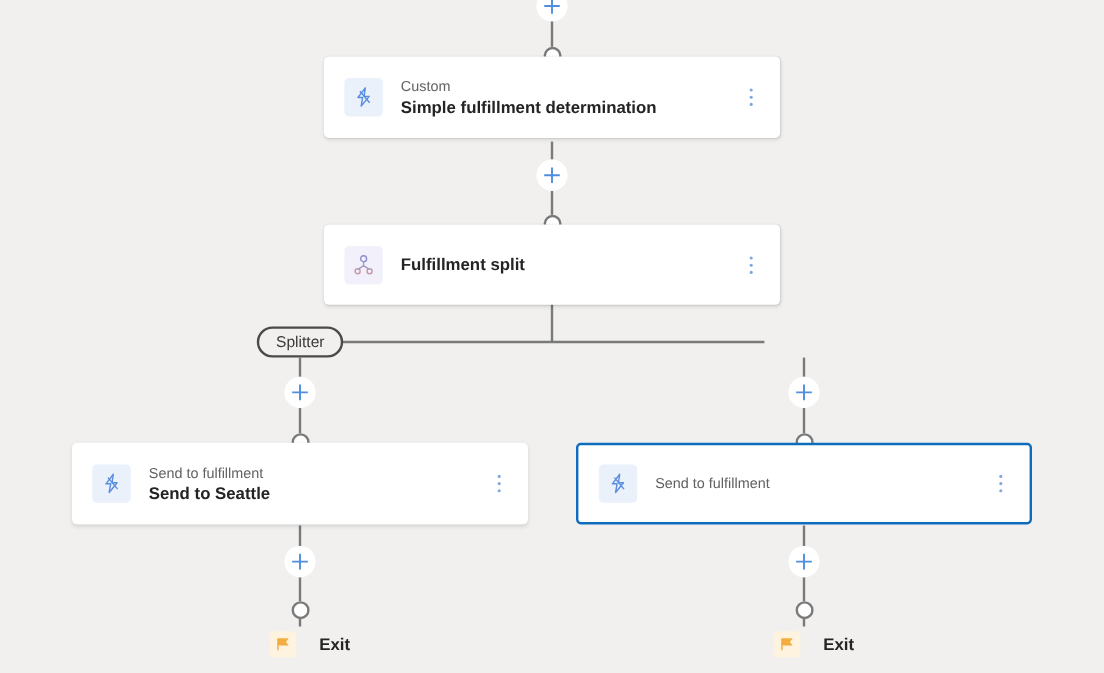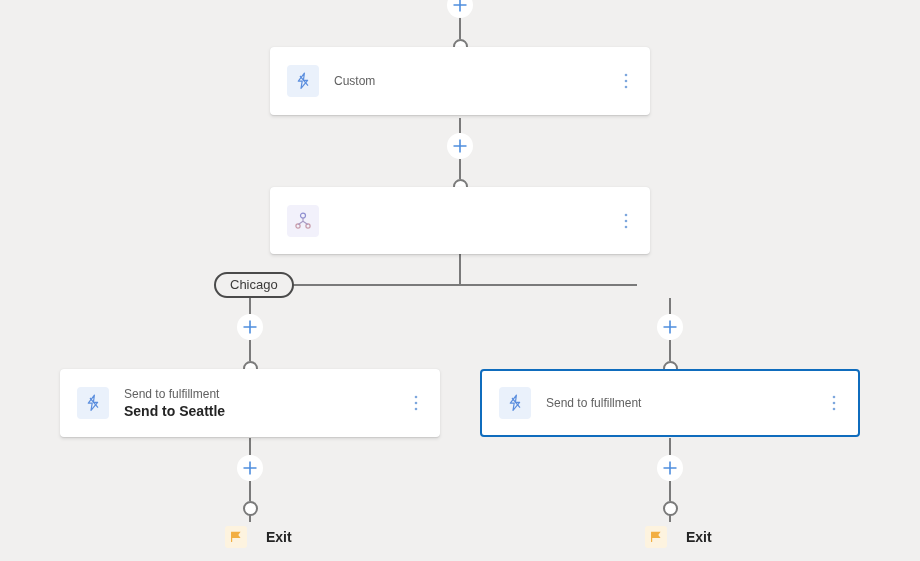--- a/index.html
+++ b/index.html
@@ -228,52 +228,54 @@
 
   <div class="node-card" style="left:270px; top:47px; width:380px; height:68px; padding:0 16px 0 17px;">
     <div class="node-icon blue">
       <svg width="20" height="20" viewBox="0 0 20 20">
         <path d="M11.4 2.2 L5.3 10.2 H9.2 L8.0 17.4 L14.6 9.3 H10.4 Z" fill="none" stroke="#5b8ede" stroke-width="1.2" stroke-linejoin="round"></path>
         <path d="M7.0 5.0 L15.0 14.6" stroke="#5b8ede" stroke-width="1.2"></path>
       </svg>
     </div>
     <div class="node-text" style="margin-left:15px;">
       <div class="node-sub">Custom</div>
+      <div class="node-title">Simple fulfillment determination</div>
     </div>
     <div class="node-menu">
       <svg width="4" height="16" viewBox="0 0 4 16">
         <circle cx="2" cy="2" r="1.3" fill="#7da7dd"></circle>
         <circle cx="2" cy="8" r="1.3" fill="#7da7dd"></circle>
         <circle cx="2" cy="14" r="1.3" fill="#7da7dd"></circle>
       </svg>
     </div>
   </div>
 
   <div class="node-card" style="left:270px; top:187px; width:380px; height:67px; padding:0 16px 0 17px;">
     <div class="node-icon lilac">
       <svg width="20" height="20" viewBox="0 0 20 20">
         <circle cx="10" cy="4.6" r="2.5" fill="none" stroke="#8f8fd0" stroke-width="1.2"></circle>
         <circle cx="5" cy="15.0" r="2.1" fill="none" stroke="#c79aa8" stroke-width="1.2"></circle>
         <circle cx="15" cy="15.0" r="2.1" fill="none" stroke="#c79aa8" stroke-width="1.2"></circle>
         <path d="M10 7.1 V10.3 M10 10.3 L5.6 13.2 M10 10.3 L14.4 13.2" fill="none" stroke="#a79bc4" stroke-width="1.2" stroke-linecap="round"></path>
       </svg>
     </div>
     <div class="node-text" style="margin-left:15px;">
+      <div class="node-title">Fulfillment split</div>
     </div>
     <div class="node-menu">
       <svg width="4" height="16" viewBox="0 0 4 16">
         <circle cx="2" cy="2" r="1.3" fill="#7da7dd"></circle>
         <circle cx="2" cy="8" r="1.3" fill="#7da7dd"></circle>
         <circle cx="2" cy="14" r="1.3" fill="#7da7dd"></circle>
       </svg>
     </div>
   </div>
 
   <div class="branch-pill" style="left:214px; top:272px;">
-    <span>Chicago</span>
+    <span>Splitter</span>
   </div>
 
   <div class="node-card" style="left:60px; top:369px; width:380px; height:68px; padding:0 16px 0 17px;">
     <div class="node-icon blue">
       <svg width="20" height="20" viewBox="0 0 20 20">
         <path d="M11.4 2.2 L5.3 10.2 H9.2 L8.0 17.4 L14.6 9.3 H10.4 Z" fill="none" stroke="#5b8ede" stroke-width="1.2" stroke-linejoin="round"></path>
         <path d="M7.0 5.0 L15.0 14.6" stroke="#5b8ede" stroke-width="1.2"></path>
       </svg>
     </div>
     <div class="node-text" style="margin-left:15px;">

